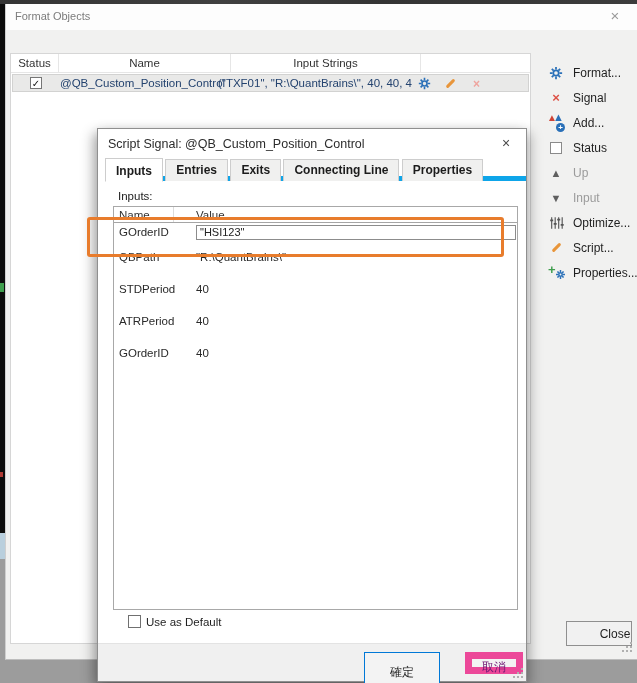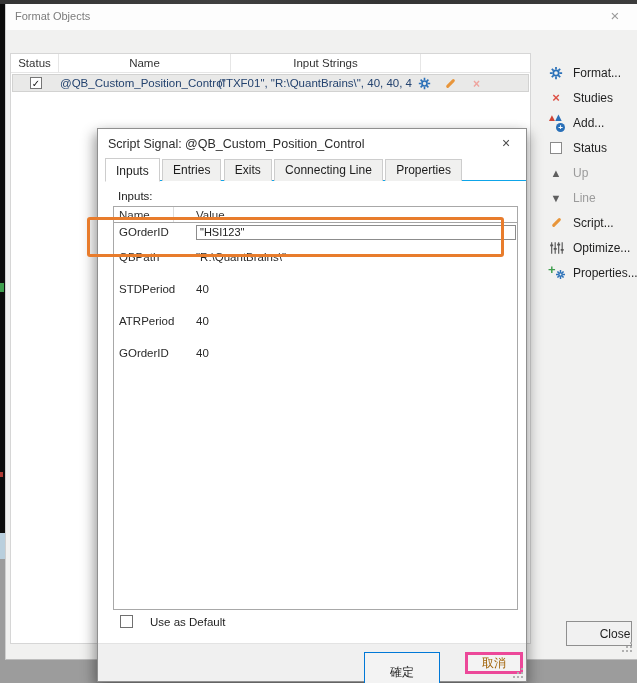--- a/index.html
+++ b/index.html
@@ -89,47 +89,47 @@
   .o-grip { right:5px; bottom:7px; }
 
   
   .inner-dialog { position:absolute; left:97px; top:128px; width:430px; height:554px;
     background:#ffffff; border:1px solid #8f8f8f; z-index:50;
     box-shadow:-4px 5px 12px rgba(0,0,0,.30), 4px 5px 12px rgba(0,0,0,.22); }
   .i-titlebar { position:relative; height:29px; background:#fff; }
   .i-title { position:absolute; left:10px; top:8px; color:#2c2c2c; font-size:12.5px; }
   .i-close { position:absolute; right:12px; top:6px; width:16px; height:16px; text-align:center;
     color:#4a4a4a; font-size:14px; line-height:16px; cursor:default; }
-  .i-tabstrip { position:absolute; left:7px; right:0; top:29px; height:23px; border-bottom:1px solid #0ea5e9; }
+  .i-tabstrip { position:absolute; left:7px; right:0; top:29px; height:23px; border-bottom:5px solid #0ea5e9;font-weight:bold; }
 
   .i-inputs-label { position:absolute; left:20px; top:61px; font-size:11.5px; color:#222; }
 
   .i-panel { position:absolute; left:15px; top:77px; width:405px; height:404px;
     border:1px solid #a8a8a8; background:#fff; font-size:11.5px; color:#2a2a2a; }
   .p-header { display:flex; height:16px; border-bottom:1px solid #a5a5a5; color:#333; }
   .p-header .c-name { border-right:1px solid #dcdcdc; }
   .c-name { width:60px; padding-left:5px; display:flex; align-items:center; }
   .c-value { flex:1; padding-left:3px; display:flex; align-items:center;margin-left:19px; }
   .p-row { display:flex; height:32px; align-items:center; }
   .p-row.first { height:18px; }
   .value-input { width:320px; height:15px; border:1px solid #8c8c8c; font-size:11px;
     padding:0 0 0 3px; font-family:inherit; color:#222; }
 
-  .use-default { position:absolute; left:14px; top:486px; display:flex; align-items:center; gap:17px;padding-left:8px; }
+  .use-default { position:absolute; left:22px; top:486px; display:flex; align-items:center; gap:5px;padding-left:8px; }
   .ud-box { width:13px; height:13px; border:1px solid #707070; background:#fff; }
   .ud-label { font-size:11.5px; color:#1f1f1f; }
 
   .i-footer { position:absolute; left:0; right:0; bottom:0; height:38px;
     background:#f0f0f0; border-top:1px solid #e3e3e3; }
   .btn-ok { position:absolute; left:266px; top:8px; width:76px; height:40px;
     background:#f3f3f3; border:1px solid #0078d7; font-size:12px; text-align:center;
     font-family:Liberation Mono, monospace; color:#1f1f1f; cursor:default; }
   .btn-cancel { position:absolute; left:367px; top:8px; width:58px; height:22px;
-    background:#f3f3f3; border:3px solid #ec4899; font-size:12px; text-align:center;
-    font-family:Liberation Sans, sans-serif; color:#a16207; cursor:default; }
+    background:#f3f3f3; border:7px solid #ec4899; font-size:12px; text-align:center;
+    font-family:Liberation Sans, sans-serif; color:#701a75; cursor:default; }
   .i-grip { right:3px; bottom:3px; }
 
   
   .orange-rect { position:absolute; left:87px; top:217px; width:417px; height:40px;
     border:3px solid #e87c2c; border-radius:3px; z-index:70; pointer-events:none; }
 </style>
 </head>
 <body>
 
 <div class="bg-top"></div>
@@ -180,21 +180,21 @@
             <g stroke="#2a70b8" stroke-width="2" fill="none">
           <path d="M8 1v3 M8 12v3 M1 8h3 M12 8h3 M3.2 3.2l2.1 2.1 M10.7 10.7l2.1 2.1 M12.8 3.2l-2.1 2.1 M5.3 10.7l-2.1 2.1"></path>
           <circle cx="8" cy="8" r="3.1"></circle>
             </g>
           </svg>
       </span>
       <span class="lbl">Format...</span>
     </button>
     <button class="action">
       <span class="ic x-red">×</span>
-      <span class="lbl">Studies</span>
+      <span class="lbl">Signal</span>
     </button>
     <button class="action">
       <span class="ic">
         <span class="add-arrow">▲</span>
         <span class="add-arrow2">▲</span>
         <span class="add-plus">+</span>
       </span>
       <span class="lbl">Add...</span>
     </button>
     <button class="action">
@@ -202,38 +202,38 @@
           <span class="chk-empty"></span>
         </span>
       <span class="lbl">Status</span>
     </button>
     <button class="action disabled">
       <span class="ic arrow-glyph">▲</span>
       <span class="lbl">Up</span>
     </button>
     <button class="action disabled">
       <span class="ic arrow-glyph">▼</span>
-      <span class="lbl">Line</span>
-    </button>
-    <button class="action">
-      <span class="ic">
-          <i class="pencil-shape"></i>
-        </span>
-      <span class="lbl">Script...</span>
+      <span class="lbl">Input</span>
     </button>
     <button class="action">
       <span class="ic">
         <svg width="15" height="14" viewBox="0 0 16 16">
             <g stroke="#555" stroke-width="1.3">
           <path d="M2.5 1.5v13 M6.5 1.5v13 M10.5 1.5v13 M14.5 1.5v13"></path>
           <path d="M0.8 5h3.4 M4.8 9h3.4 M8.8 4h3.4 M12.8 10h3.4" stroke-width="2"></path>
             </g>
           </svg>
       </span>
       <span class="lbl">Optimize...</span>
+    </button>
+    <button class="action">
+      <span class="ic">
+          <i class="pencil-shape"></i>
+        </span>
+      <span class="lbl">Script...</span>
     </button>
     <button class="action">
       <span class="ic">
         <span class="props-plus">+</span>
         <span class="props-gear">
           <svg width="9" height="9" viewBox="0 0 16 16">
               <g stroke="#2a70b8" stroke-width="2.6" fill="none">
             <path d="M8 0v4 M8 12v4 M0 8h4 M12 8h4 M2.5 2.5l2.6 2.6 M10.9 10.9l2.6 2.6 M13.5 2.5l-2.6 2.6 M5.1 10.9l-2.6 2.6"></path>
             <circle cx="8" cy="8" r="3"></circle>
               </g>

